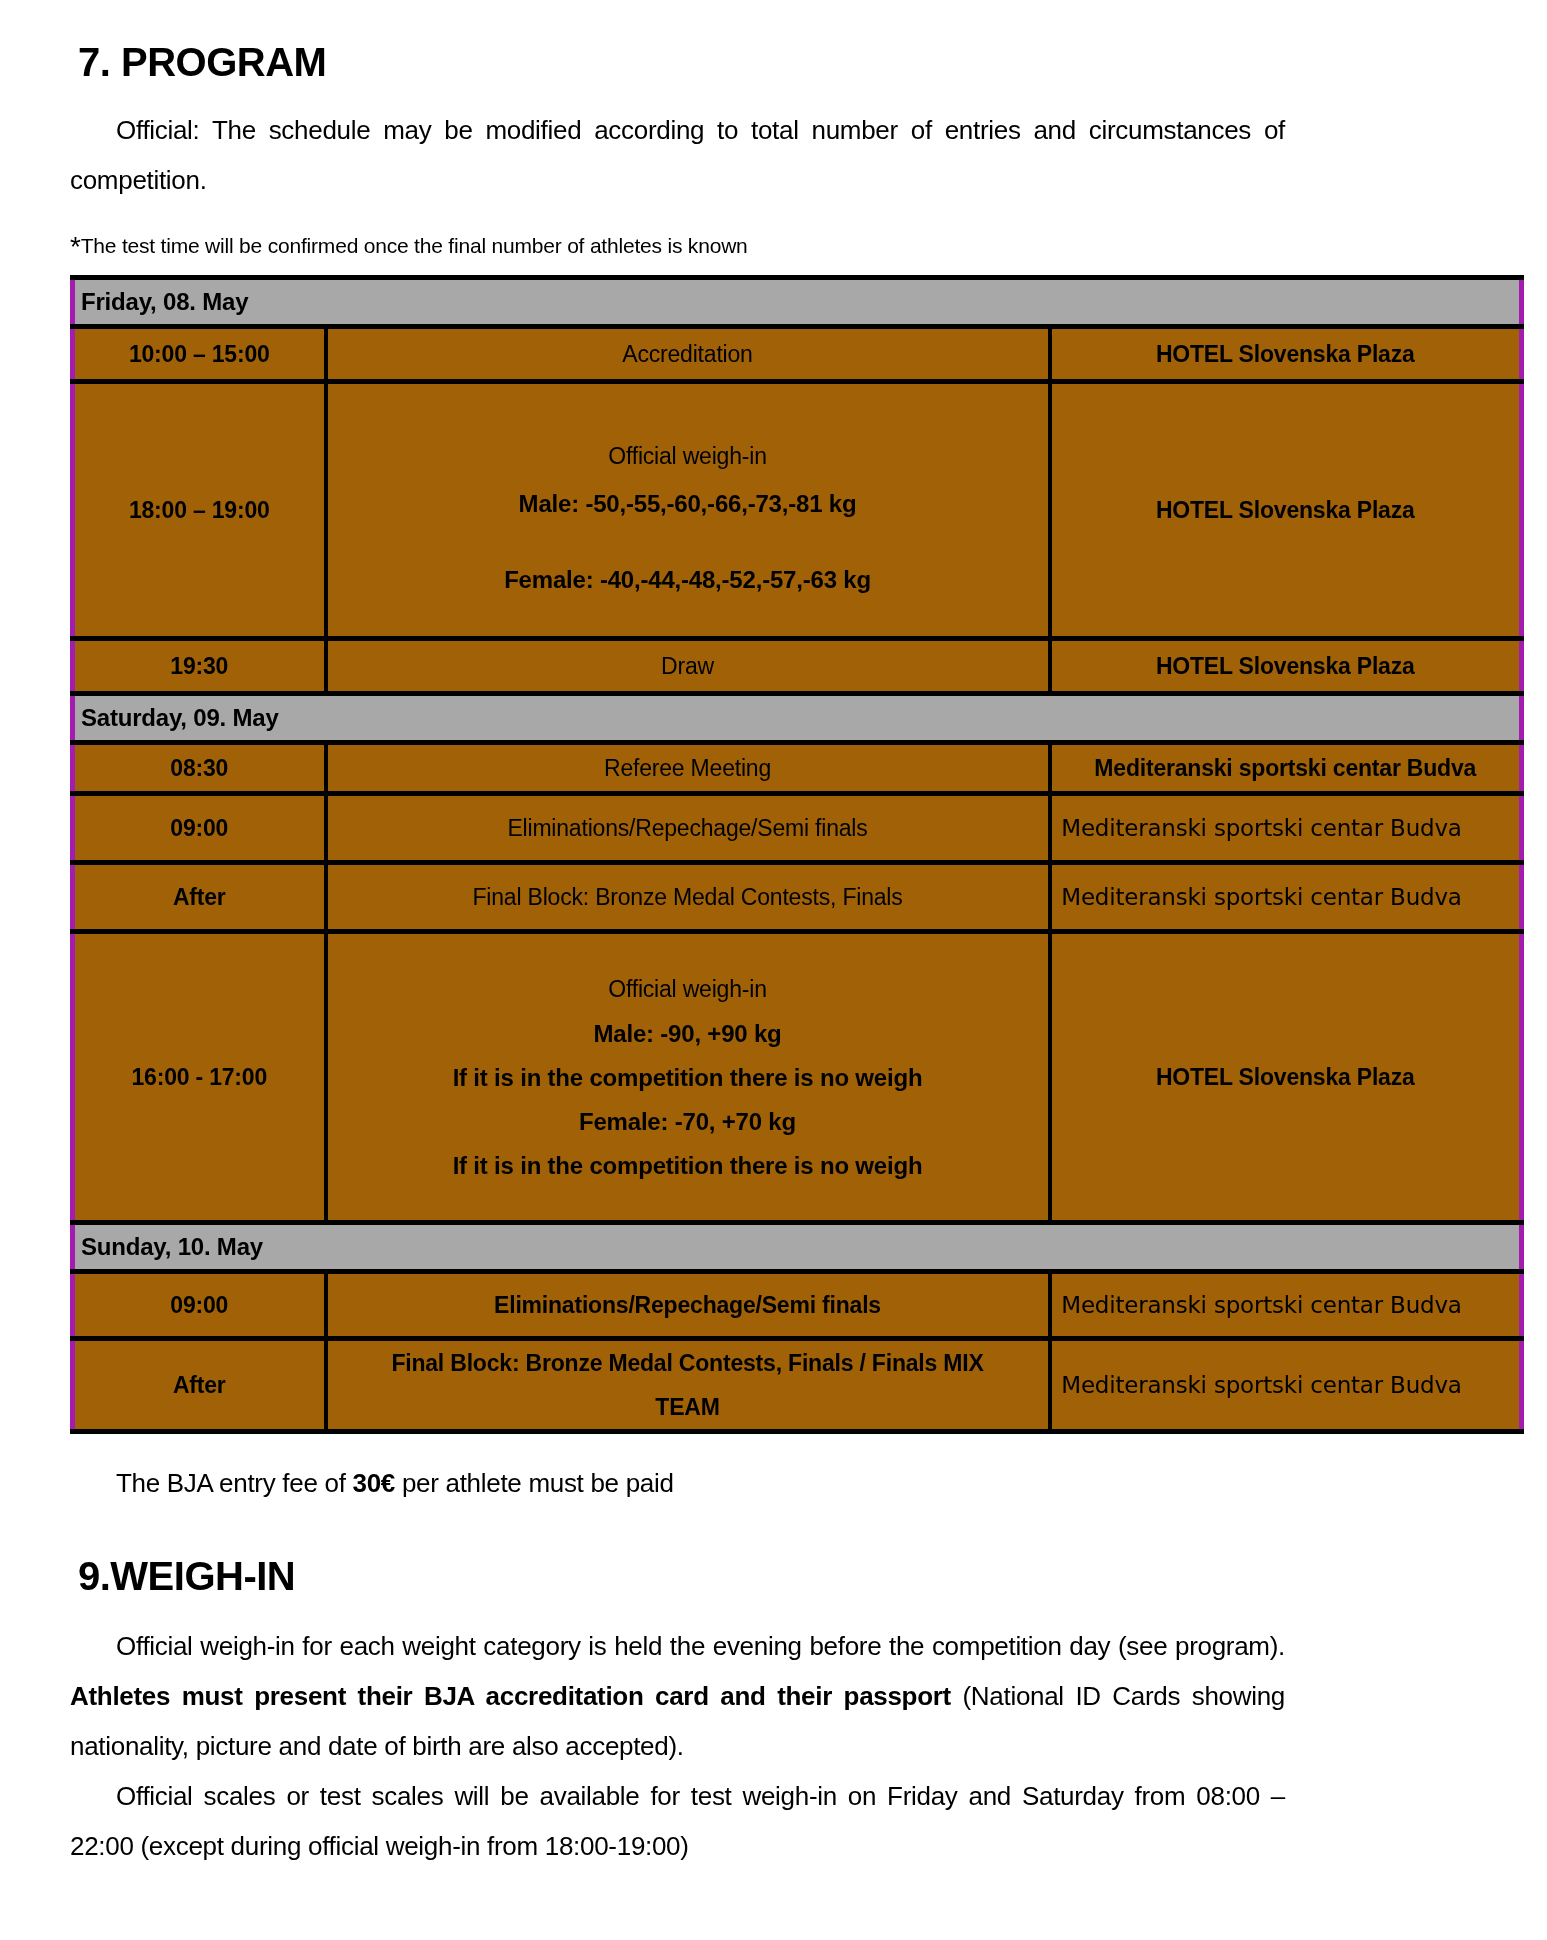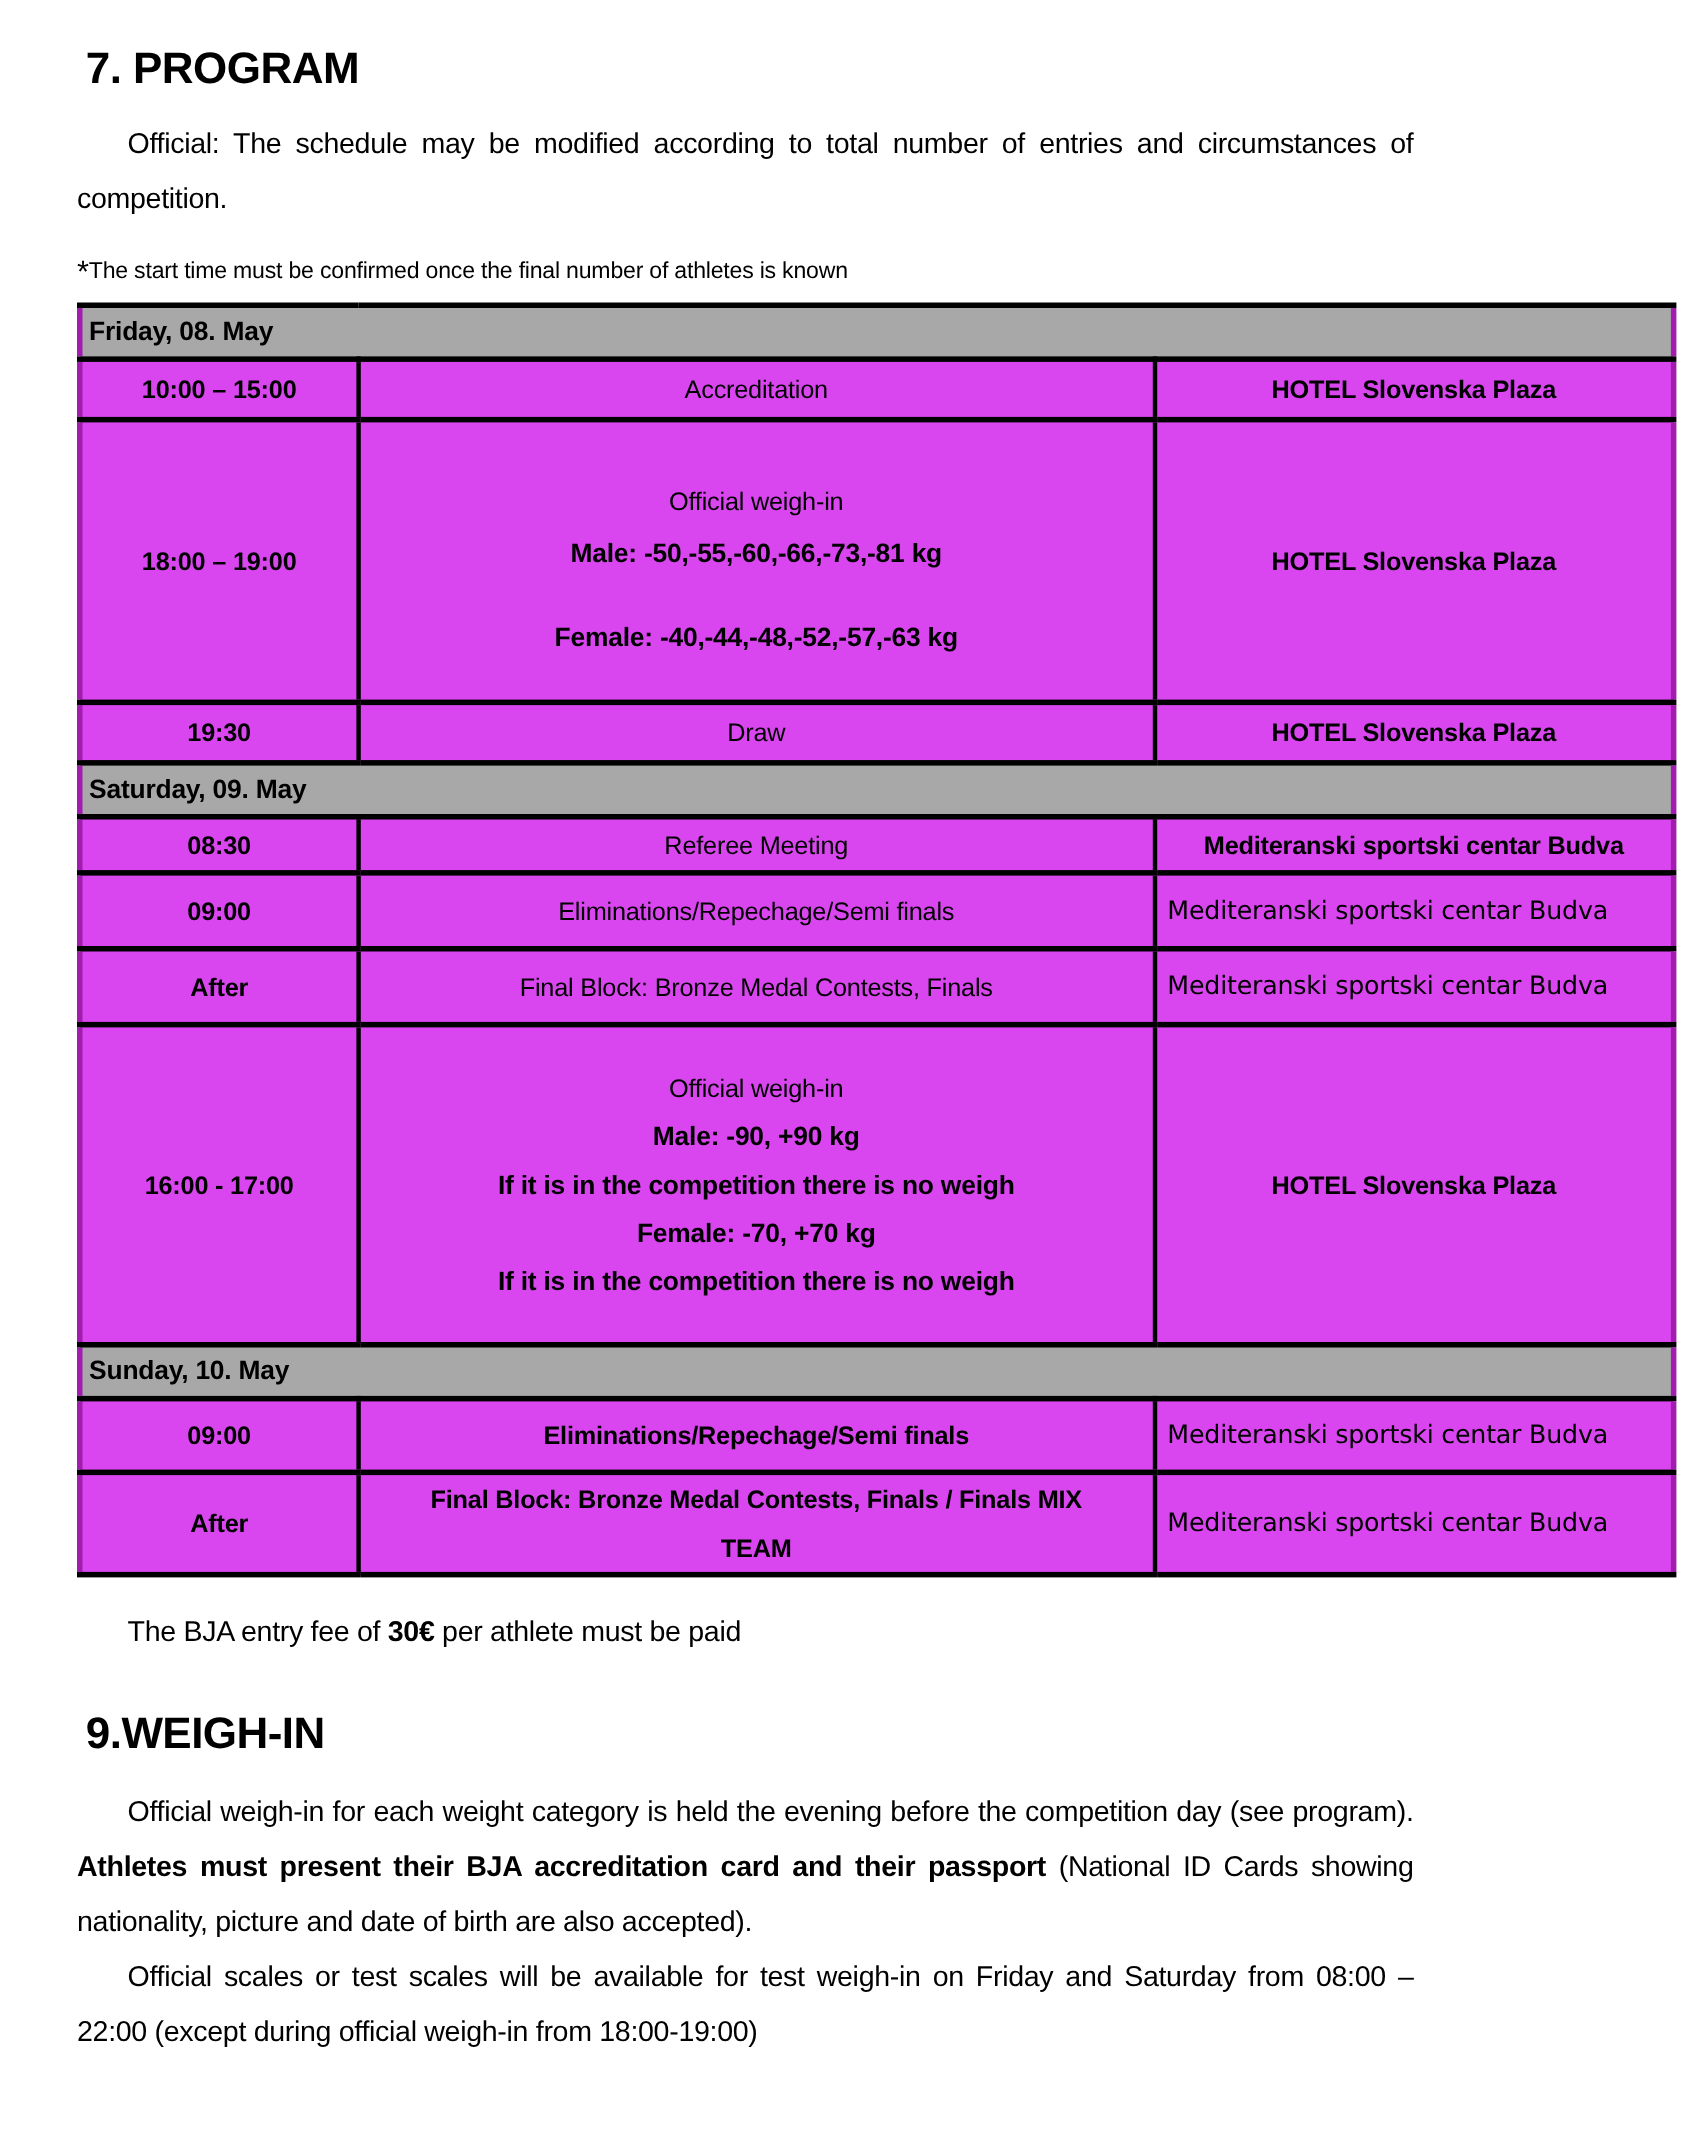--- a/index.html
+++ b/index.html
@@ -28,21 +28,21 @@
   
   table.schedule{
     border-collapse:collapse;table-layout:fixed;
     width:1449px;margin-top:12px;
   }
   col.c1{width:253px;} col.c2{width:724px;} col.c3{width:472px;}
   table.schedule{border:5px solid #a21caf;}
   table.schedule td{
     border:4px solid #000;border-top-width:5px;border-bottom-width:5px;
     padding:0;font-size:23px;letter-spacing:-0.2px;
-    text-align:center;vertical-align:middle;background:#d946ef;
+    text-align:center;vertical-align:middle;background:#a16207;
   }
   tr.day-row td{
     background:#a8a8a8;text-align:left;font-weight:bold;font-size:24px;
     height:44px;padding-left:6px;vertical-align:middle;
   }
   td.t{font-weight:bold;}
   td.hotel{font-weight:bold;}
   td.ev{font-weight:normal;}
   td.ev-bold{font-weight:bold;}
   tr.r50 td{height:50px;}
@@ -71,21 +71,21 @@
 </style>
 </head>
 <body>
 
 <div class="page">
 
   <h1 class="big-heading">7. PROGRAM</h1>
 
   <p class="para indent">Official: The schedule may be modified according to total number of entries and circumstances of competition.</p>
 
-  <p class="footnote"><span class="star">*</span><span>The start time must be confirmed once the final number of athletes is known</span></p>
+  <p class="footnote"><span class="star">*</span><span>The test time will be confirmed once the final number of athletes is known</span></p>
 
   <table class="schedule">
     <colgroup>
         <col class="c1">
         <col class="c2">
         <col class="c3">
       </colgroup>
 
     <tbody>
         <tr class="day-row">

